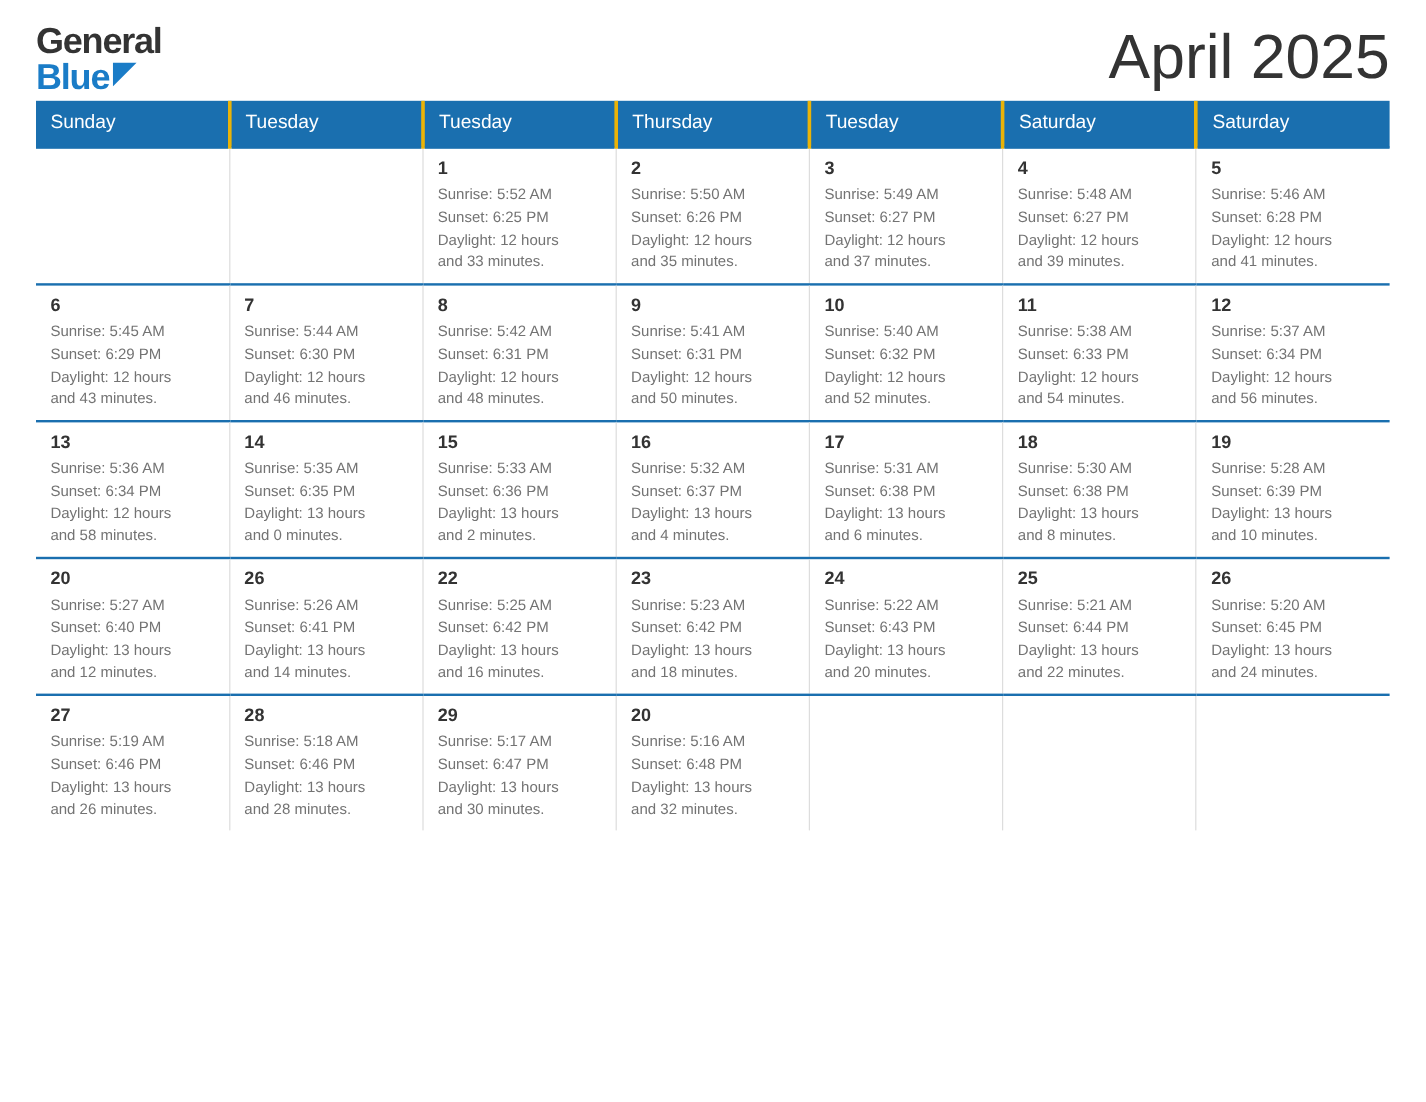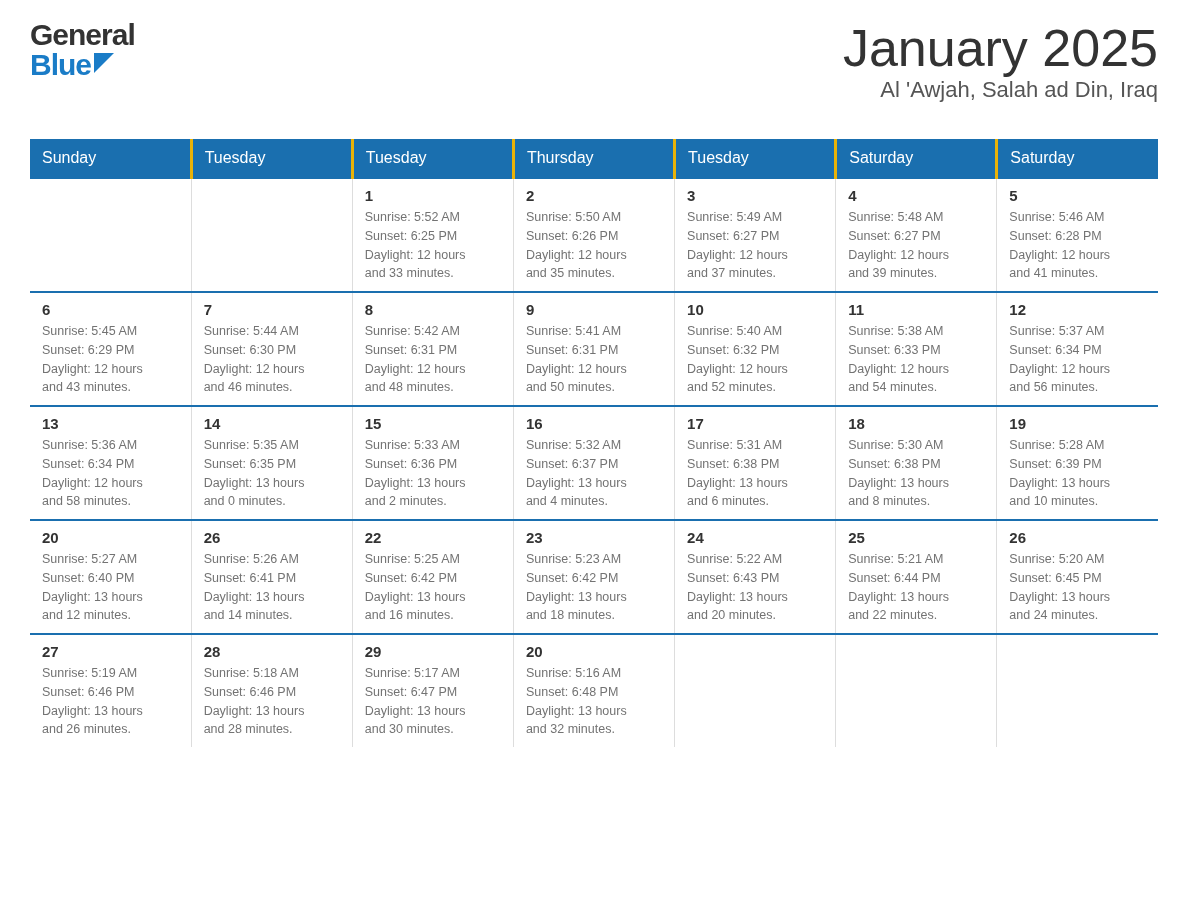--- a/index.html
+++ b/index.html
@@ -7,21 +7,21 @@
       font-family: Arial, sans-serif;
       background: #fff;
       padding: 20px 30px;
       width: 1188px;
       min-height: 918px;
     }
     .header {
       display: flex;
       justify-content: space-between;
       align-items: flex-start;
-      margin-bottom: 36px;
+      margin-bottom: 4px;
     }
     .title-area {
       text-align: right;
     }
     .title-area h1 {
       font-size: 52px;
       font-weight: normal;
       color: #333;
       line-height: 1.1;
     }
@@ -109,22 +109,21 @@
         <span class="logo-blue-line">Blue</span>
         <span style="display:inline-block;margin-left:3px;margin-bottom:2px;">
           <svg width="20" height="20" viewBox="0 0 20 20">
             <polygon points="0,0 20,0 0,20" fill="#1a7cc7"></polygon>
           </svg>
         </span>
       </span>
     </div>
   </div>
   <div class="title-area">
-    <h1>January 2025</h1>
-    <h2>Al 'Awjah, Salah ad Din, Iraq</h2>
+    <h1>April 2025</h1>
   </div>
 </div>
 
 <table class="calendar">
   <thead>
     <tr>
     <th>Sunday</th>
         <th>Tuesday</th>
         <th>Tuesday</th>
         <th>Thursday</th>

